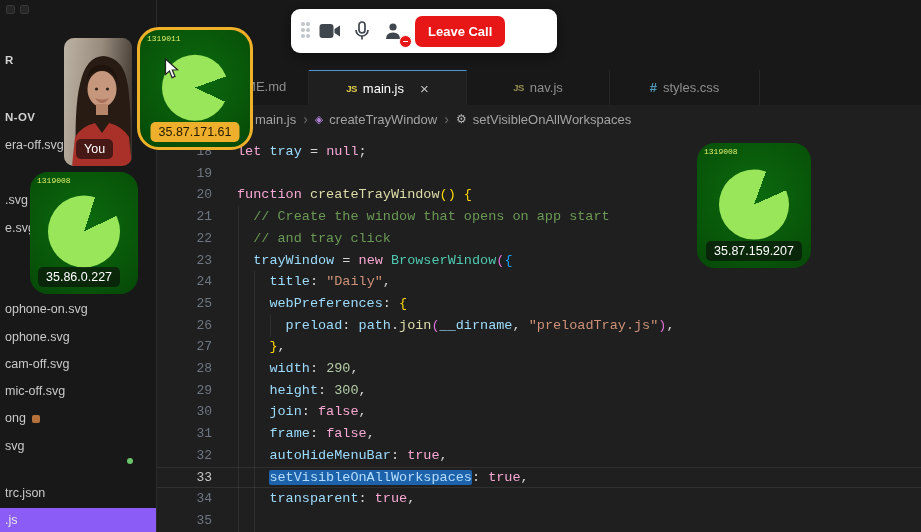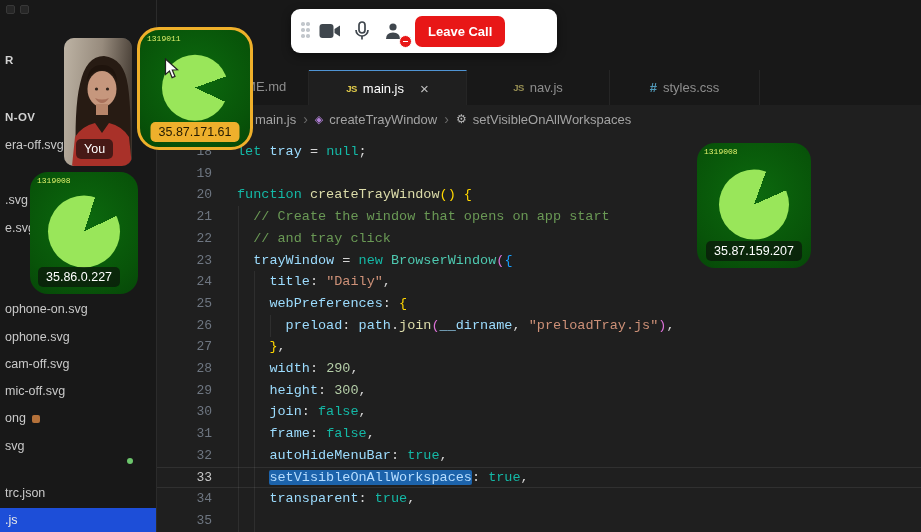--- a/index.html
+++ b/index.html
@@ -8,21 +8,21 @@
   #screen { position:absolute; inset:0; width:921px; height:532px; overflow:hidden; }
 
   
   .top-left-icons { position:absolute; left:6px; top:5px; display:flex; gap:5px; z-index:5; }
   .top-left-icons i { width:9px; height:9px; background:#262626; border:1px solid #383838; border-radius:2px; display:block; }
 
   
   .sidebar { position:absolute; left:0; top:0; width:157px; height:532px; background:#181818; border-right:1px solid #2b2b2b; z-index:1; }
   .sb-item { position:absolute; left:0; right:0; height:24px; line-height:24px; padding-left:5px; color:#c9c9c9; font-size:12.5px; white-space:nowrap; }
   .sb-item.header span { font-weight:bold; font-size:11.5px; letter-spacing:.4px; color:#d2d2d2; }
-  .sb-item.selected { background:#1d4ed8; color:#e8e8e8; }
+  .sb-item.selected { background:#8b5cf6; color:#e8e8e8; }
   .sb-badge { display:inline-block; width:8px; height:8px; background:#b4713a; border-radius:2px; margin-left:6px; vertical-align:middle; }
   .git-dot { position:absolute; left:127px; top:458px; width:6px; height:6px; border-radius:50%; background:#6cc56c; }
 
   
   .tabbar { position:absolute; left:157px; top:70px; right:0; height:35px; background:#181818; display:flex; z-index:2; }
   .tab { position:relative; height:35px; display:flex; align-items:center; justify-content:center; gap:6px; border-right:1px solid #252525; font-size:13px; color:#8e8e8e; }
   .tab-readme { width:152px; overflow:hidden; }
   .tab-readme .tab-label { position:absolute; left:52px; top:9px; }
   .tab-main { width:158px; }
   .tab-nav { width:143px; }
@@ -39,21 +39,21 @@
   .bc-icon-fn { color:#b180d7; font-size:11px; }
   .bc-icon-prop { color:#b5b5b5; font-size:12px; }
 
   
   .editor { position:absolute; left:157px; top:133px; right:0; bottom:0; background:#1f1f1f; z-index:2; }
   .code-row { position:absolute; left:0; right:0; height:21.7px; }
   .active-line { box-shadow: inset 0 1px 0 rgba(255,255,255,.08), inset 0 -1px 0 rgba(255,255,255,.08); }
   .ln { position:absolute; left:0; top:0; width:55px; text-align:right; font:13px/21.7px "Liberation Mono", monospace; color:#6e7681; }
   .ln-active { color:#c6c6c6; }
   .code-text { position:absolute; left:80px; top:0; font:13.5px/21.7px "Liberation Mono", monospace; white-space:pre; color:#d4d4d4; }
-  .tk-kw{color:#14b8a6}.tk-fn{color:#dcdcaa}.tk-var{color:#9cdcfe}.tk-cls{color:#4ec9b0}
+  .tk-kw{color:#f9a8d4}.tk-fn{color:#dcdcaa}.tk-var{color:#9cdcfe}.tk-cls{color:#4ec9b0}
   .tk-str{color:#ce9178}.tk-num{color:#b5cea8}.tk-cmt{color:#6a9955}.tk-pun{color:#d4d4d4}
   .tk-b1{color:#ffd700}.tk-b2{color:#da70d6}.tk-b3{color:#179fff}
   .tk-sel{background:#1c63ab;color:#b6ddff;border-radius:2px;}
   .guide { position:absolute; width:1px; background:#2e2e2e; }
 
   
   .tile { position:absolute; overflow:hidden; background:radial-gradient(circle at 50% 42%, #0c6a0e 0%, #085409 70%, #064708 100%); }
   .tile-you { left:64px; top:38px; width:68px; height:128px; border-radius:10px; z-index:39; background:#555; }
   .tile-selected { left:137px; top:27px; width:116px; height:123px; border-radius:22px; z-index:41; border:3px solid #efb02a; }
   .tile-p2 { left:30px; top:172px; width:108px; height:122px; border-radius:18px; z-index:38; }

